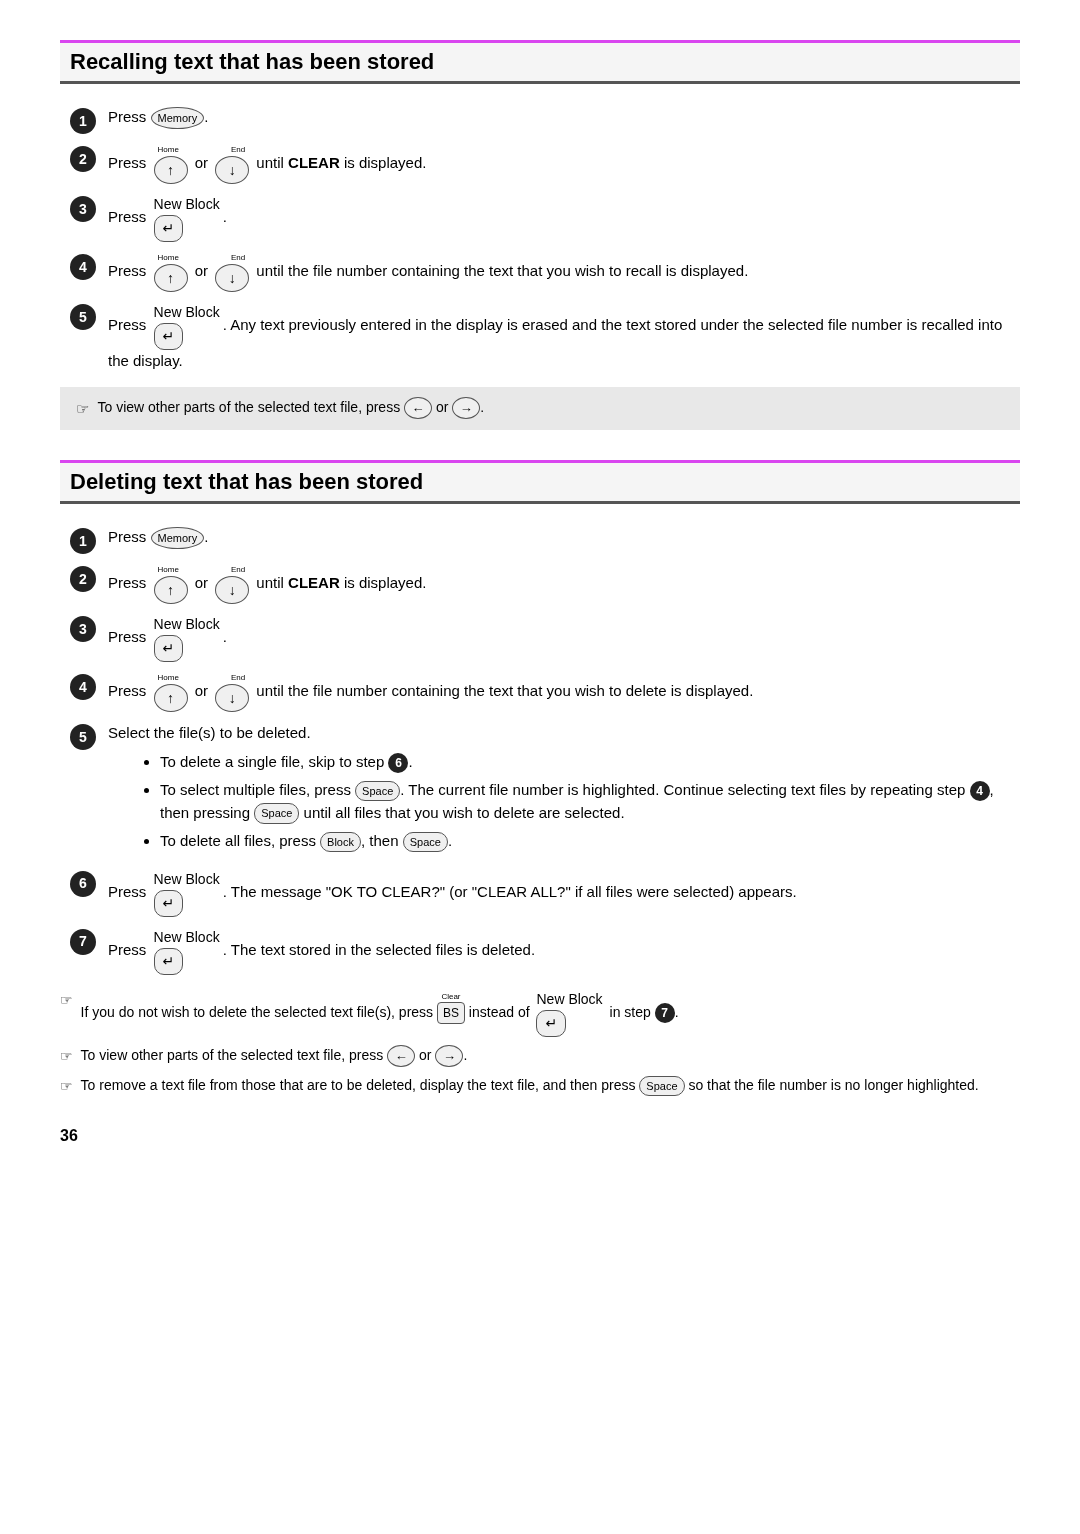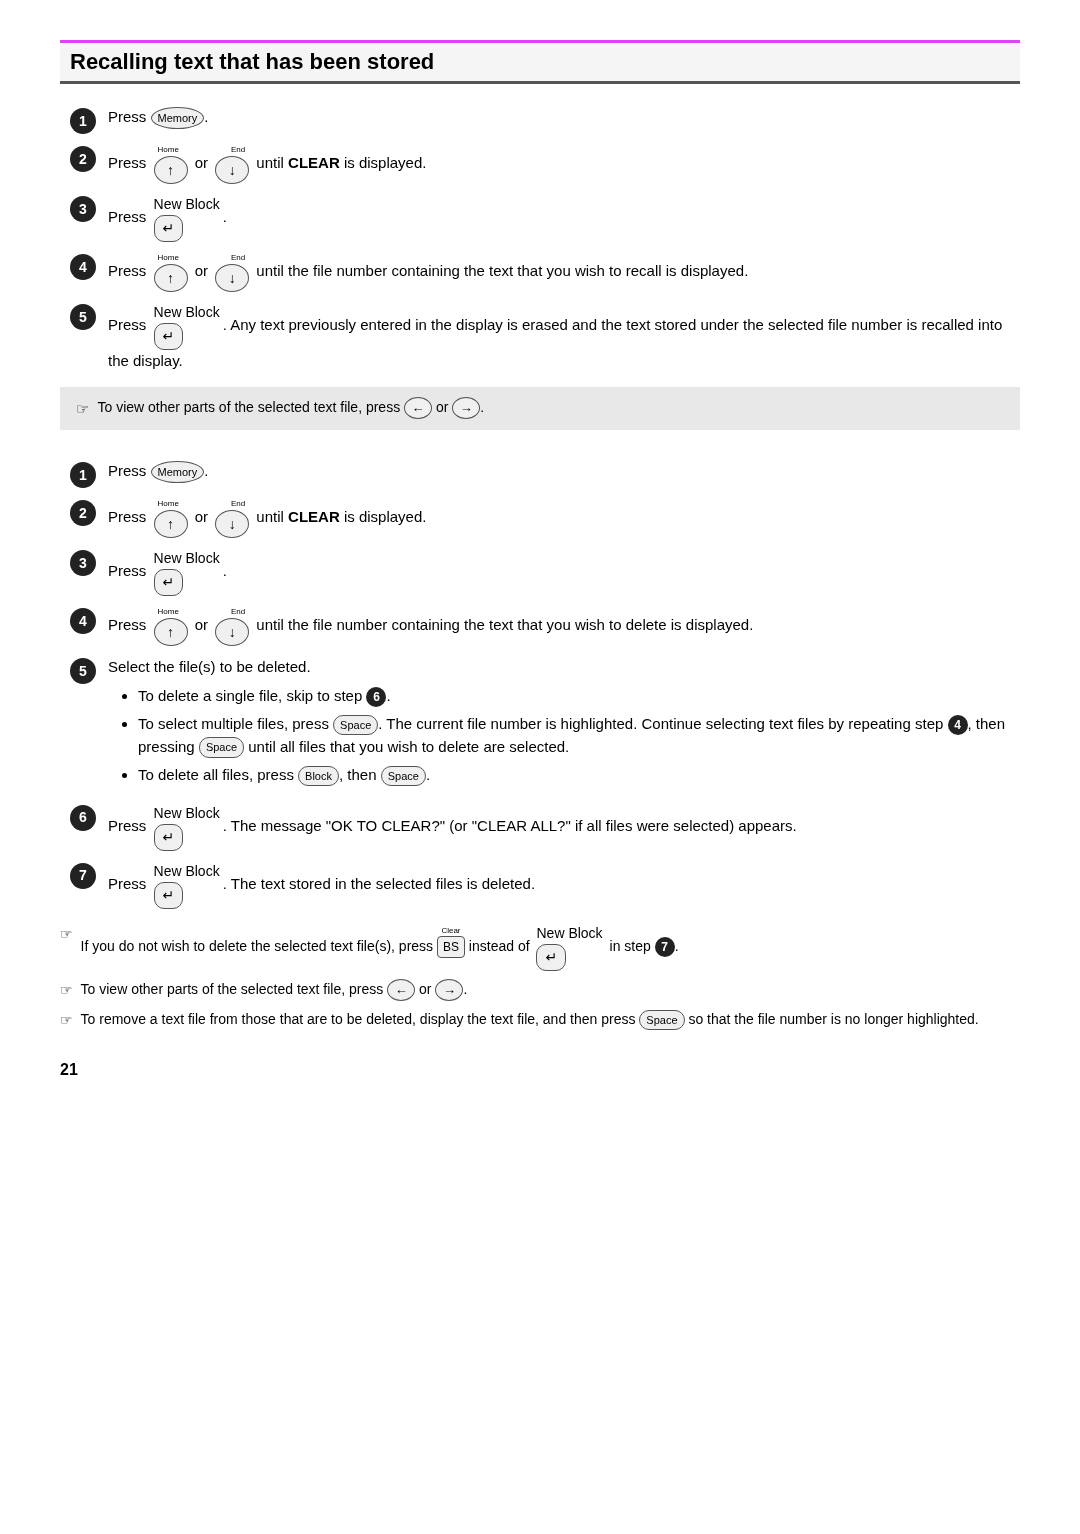--- a/index.html
+++ b/index.html
@@ -127,20 +127,21 @@
     .bullet-list {
       margin-left: 30px;
       margin-top: 6px;
       margin-bottom: 6px;
     }
 
     .bullet-list li {
       margin-bottom: 6px;
       line-height: 1.5;
       list-style: disc;
+      margin-left: 22px;
     }
 
     .page-num {
       font-weight: bold;
       font-size: 16px;
       margin-top: 30px;
     }
 
     
     .key-mem {
@@ -317,20 +318,21 @@
     <span>
       To view other parts of the selected text file, press
       <span class="nav-arrow">←</span>
       or
       <span class="nav-arrow">→</span>.
     </span>
   </div>
 </div>
 
 <div class="section">
+  <div class="section-title">Deleting text that has been stored</div>
 
   <div class="steps">
 
     <div class="step">
       <span class="step-num">1</span>
       <span class="step-content">
         Press <span class="key-mem">Memory</span>.
       </span>
     </div>
 
@@ -461,13 +463,13 @@
     <div class="note">
       <span class="note-icon">☞</span>
       <span>
         To remove a text file from those that are to be deleted, display the text file, and then press <span class="key-rounded">Space</span> so that the file number is no longer highlighted.
       </span>
     </div>
 
   </div>
 </div>
 
-<div class="page-num">21</div>
+<div class="page-num">36</div>
 
 </body></html>

